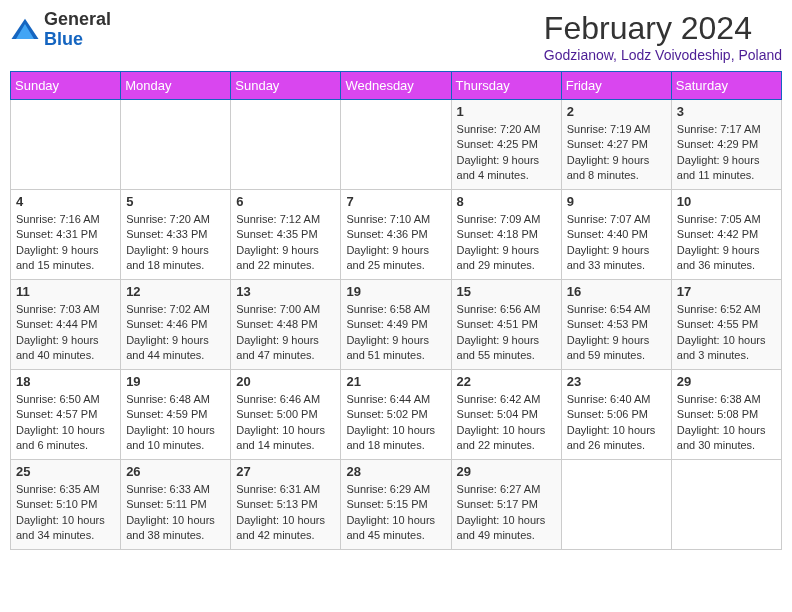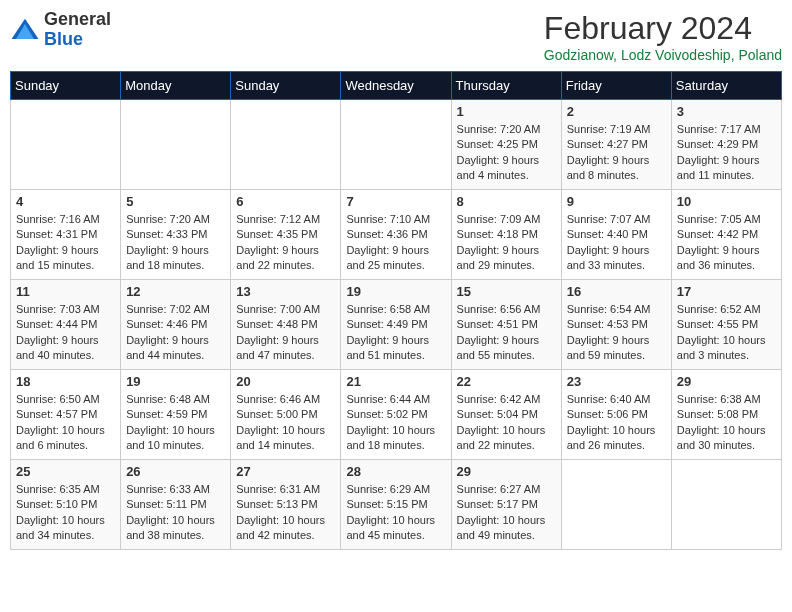--- a/index.html
+++ b/index.html
@@ -35,29 +35,29 @@
     }
     .title-area {
     }
     .month-title {
       font-size: 32px;
       font-weight: normal;
       color: #333;
     }
     .subtitle {
       font-size: 14px;
-      color: #15803d;
+      color: #4c1d95;
     }
     table {
       width: 100%;
       border-collapse: collapse;
       font-size: 11px;
     }
     thead tr th {
-      background-color: #0f172a;
+      background-color: #d946ef;
       color: #fff;
       padding: 6px 4px;
       text-align: left;
       font-size: 13px;
       font-weight: normal;
       border: 1px solid #1565c0;
     }
     tbody tr td {
       border: 1px solid #ccc;
       vertical-align: top;

